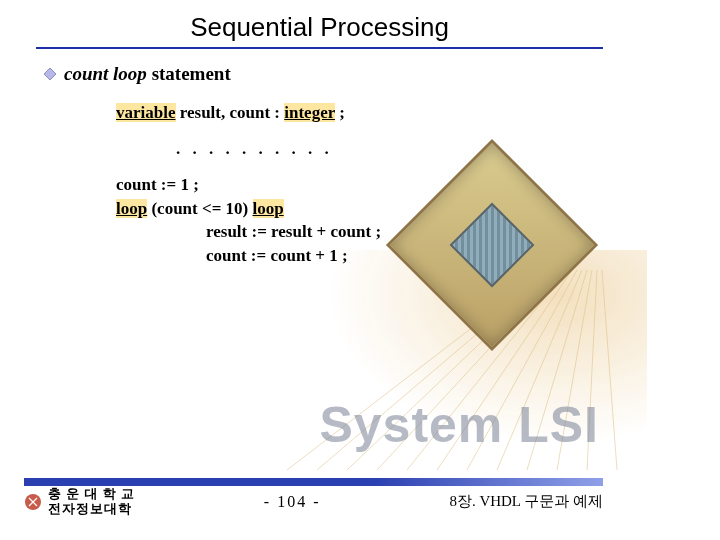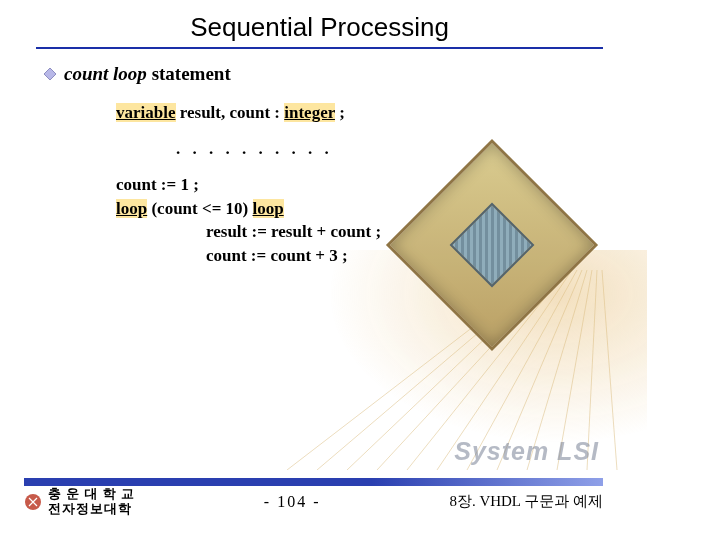--- a/index.html
+++ b/index.html
@@ -149,25 +149,24 @@
   .ray-lines {
     position: absolute;
     right: 0;
     top: 140px;
     width: 340px;
     height: 200px;
   }
   .sys-lsi {
     position: absolute;
     right: 28px;
-    bottom: 74px;
+    bottom: 86px;
     font-family: Arial, sans-serif;
-    font-size: 25px;
-    font-weight: bold;
-    font-style: italic;
+    font-size: 50px;
+    font-weight: bold;
     color: rgba(120,130,150,0.55);
     letter-spacing: 1px;
     white-space: nowrap;
   }
 </style>
 </head>
 <body>
 
 <div class="slide">
   <div class="title">Sequential Processing</div>
@@ -187,21 +186,21 @@
   <div class="code-block">
     <div class="code-line"><span class="hl">variable</span><span class="bold"> result, count : </span><span class="hl">integer</span><span class="bold"> ;</span></div>
   </div>
 
   <div class="dots">. . . . . . . . . .</div>
 
   <div class="code-block">
     <div class="code-line bold">count := 1 ;</div>
     <div class="code-line"><span class="hl">loop</span><span class="bold"> (count &lt;= 10) </span><span class="hl">loop</span></div>
     <div class="code-line bold indent1">result := result + count ;</div>
-    <div class="code-line bold indent1">count := count + 3 ;</div>
+    <div class="code-line bold indent1">count := count + 1 ;</div>
   </div>
 
   <div class="bg-art">
     <div class="rays"></div>
     <svg class="ray-lines" viewBox="0 0 340 200" preserveAspectRatio="none">
       <g stroke="#d8b878" stroke-width="1" opacity="0.5">
         <line x1="260" y1="0" x2="0" y2="200"></line>
         <line x1="265" y1="0" x2="30" y2="200"></line>
         <line x1="270" y1="0" x2="60" y2="200"></line>
         <line x1="275" y1="0" x2="90" y2="200"></line>

